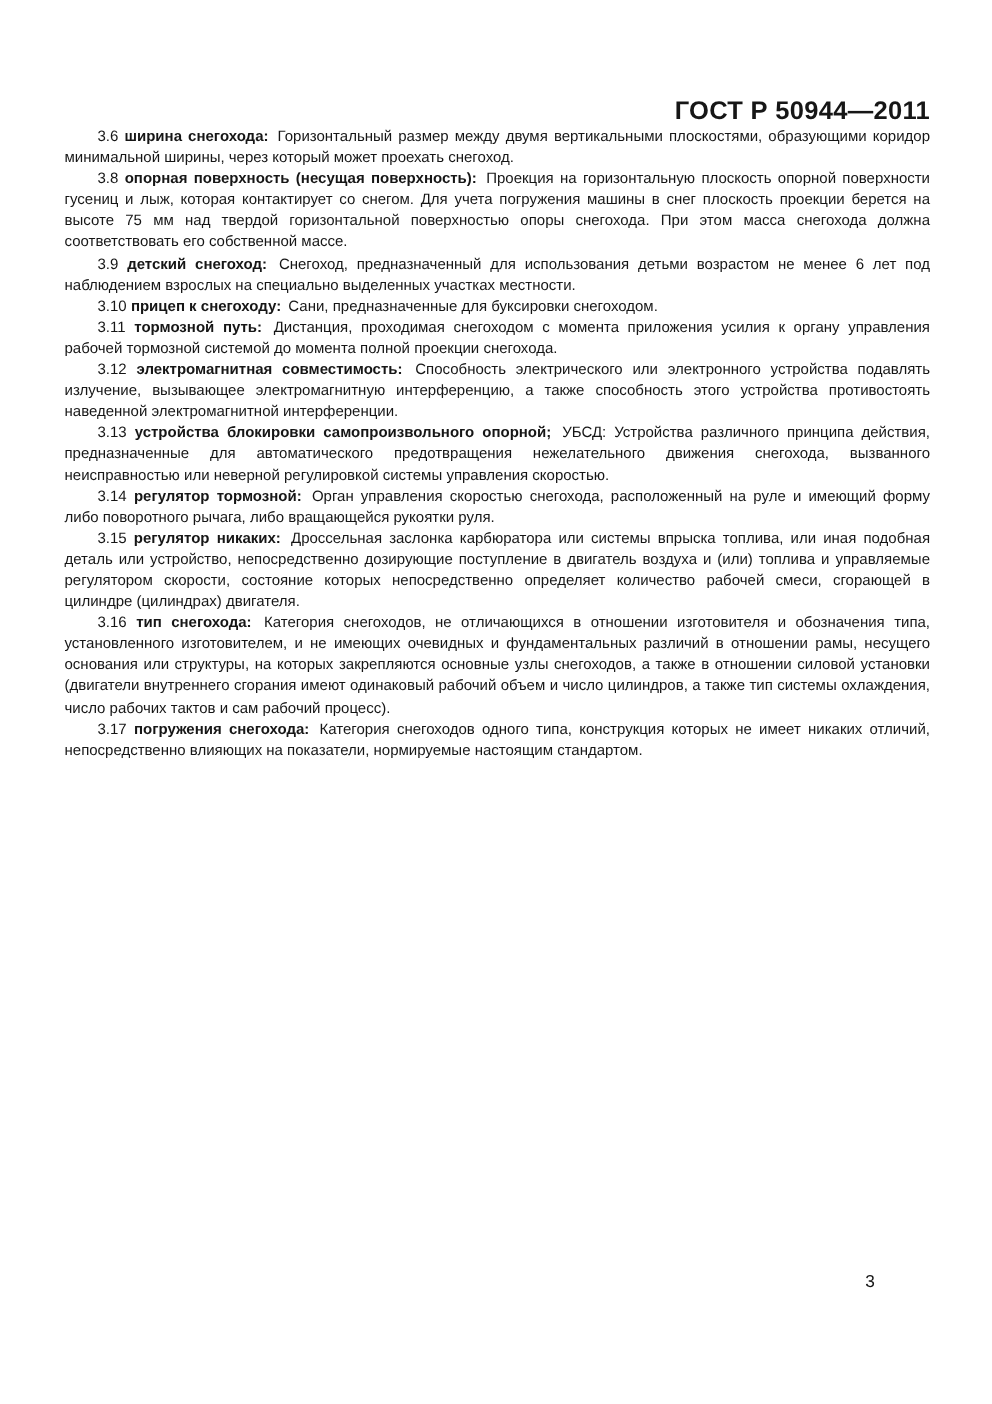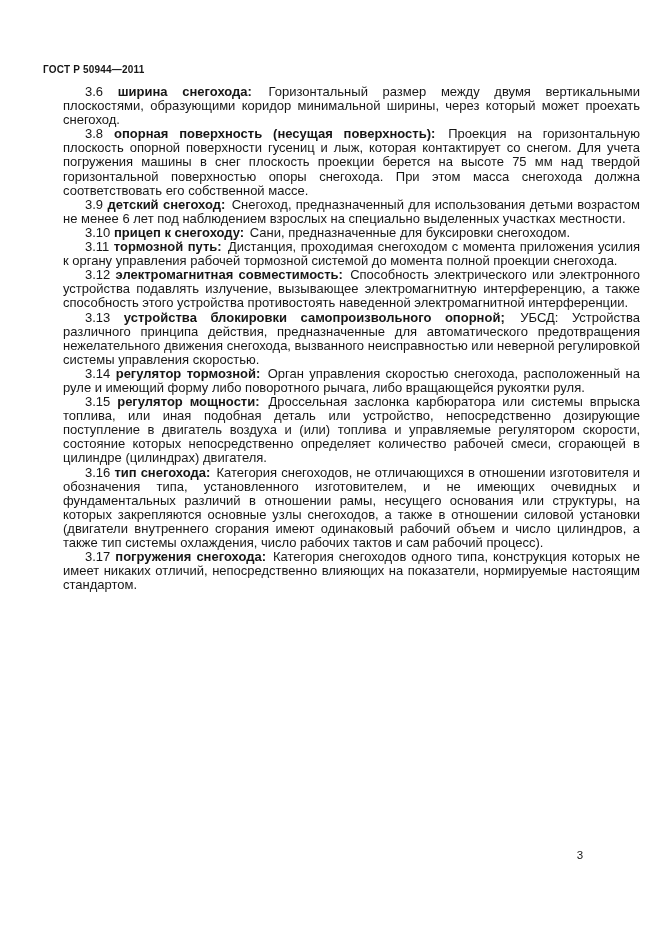--- a/index.html
+++ b/index.html
@@ -14,34 +14,33 @@
     background: #ffffff;
     font-family: "Liberation Sans", sans-serif;
     color: #161616;
     overflow: hidden;
   }
   .doc-header {
     position: absolute;
     top: 64px;
     left: 43px;
     width: 577px;
-    text-align: left;
-    font-size: 10px;
+    text-align: right;
+    font-size: 17px;
     font-weight: bold;
     letter-spacing: 0.2px;
   }
   .content {
     position: absolute;
     top: 85px;
     left: 43px;
     width: 577px;
-    font-size: 13px;
+    font-size: 10px;
     line-height: 14.1px;
     text-align: justify;
-    margin-left: 20px;
   }
   .content p {
     margin: 0;
     text-indent: 22px;
   }
   .clause-num {
     white-space: pre;
   }
   .term {
     font-weight: bold;
@@ -119,21 +118,21 @@
 
     <p>
       <span class="clause-num">3.14</span>
       <b class="term">регулятор тормозной:</b>
       <span></span>
       <span>Орган управления скоростью снегохода, расположенный на руле и имеющий форму либо поворотного рычага, либо вращающейся рукоятки руля.</span>
     </p>
 
     <p>
       <span class="clause-num">3.15</span>
-      <b class="term">регулятор мощности:</b>
+      <b class="term">регулятор никаких:</b>
       <span></span>
       <span>Дроссельная заслонка карбюратора или системы впрыска топлива, или иная подобная деталь или устройство, непосредственно дозирующие поступление в двигатель воздуха и (или) топлива и управляемые регулятором скорости, состояние которых непосредственно определяет количество рабочей смеси, сгорающей в цилиндре (цилиндрах) двигателя.</span>
     </p>
 
     <p>
       <span class="clause-num">3.16</span>
       <b class="term">тип снегохода:</b>
       <span></span>
       <span>Категория снегоходов, не отличающихся в отношении изготовителя и обозначения типа, установленного изготовителем, и не имеющих очевидных и фундаментальных различий в отношении рамы, несущего основания или структуры, на которых закрепляются основные узлы снегоходов, а также в отношении силовой установки (двигатели внутреннего сгорания имеют одинаковый рабочий объем и число цилиндров, а также тип системы охлаждения, число рабочих тактов и сам рабочий процесс).</span>
     </p>

